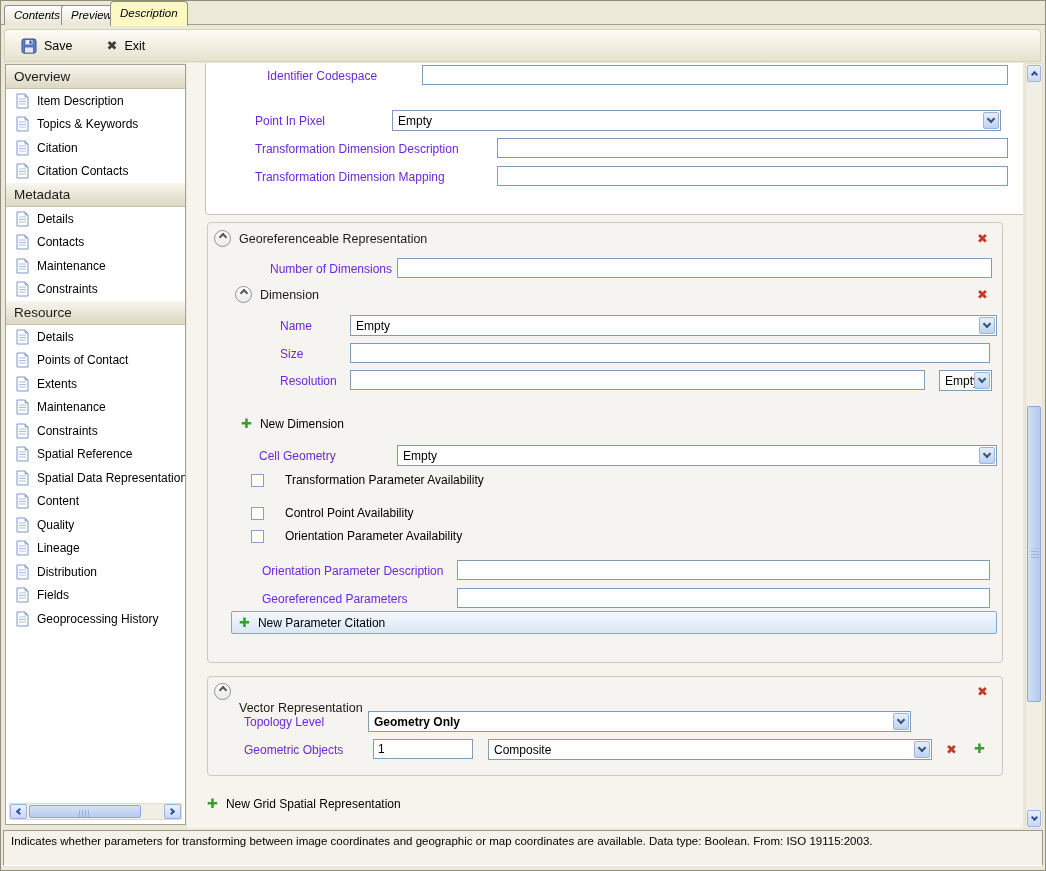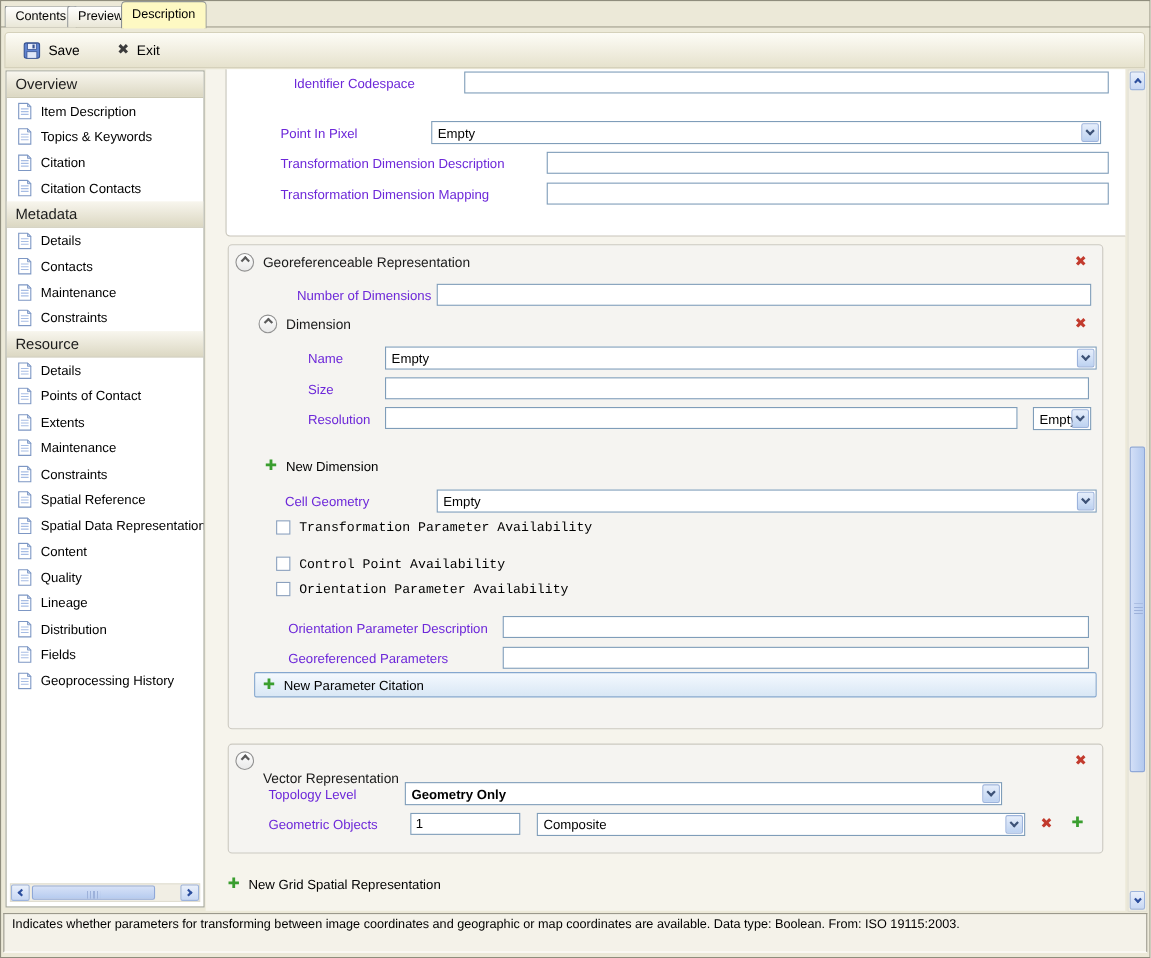--- a/index.html
+++ b/index.html
@@ -5,21 +5,21 @@
   * { margin:0; padding:0; box-sizing:border-box; }
   html,body { width:1046px; height:871px; }
   body {
     position:relative; background:#ece9d8;
     font-family:"Liberation Sans", sans-serif; font-size:12px; color:#000;
     overflow:hidden;
   }
   .frame { position:absolute; inset:0; border:1px solid #8f8d7d; pointer-events:none; z-index:50; }
 
   
-  .tabstrip { position:absolute; left:0; top:0; width:100%; height:25px; }
+  .tabstrip { position:absolute; left:0; top:0; width:100%; height:25px;font-style:italic; }
   .tabstrip::after { content:""; position:absolute; left:0; right:0; bottom:0; height:1px; background:#a09e8c; }
   .tab {
     position:absolute; top:5px; height:20px; padding:0 9px; line-height:19px;
     font-size:11.5px; background:linear-gradient(#ffffff,#e9e6d6);
     border:1px solid #8b9093; border-bottom:none; border-radius:3px 3px 0 0; z-index:1;
   }
   .tab.active {
     top:1px; height:25px; line-height:23px; background:#fef9c3; z-index:3;
     border-radius:4px 4px 0 0;
   }
@@ -87,21 +87,21 @@
     transform:rotate(45deg); margin-top:3px; }
   .circle-btn { position:absolute; width:17px; height:17px; border:1px solid #929292; border-radius:50%;
     background:linear-gradient(#ffffff,#e9e9e9); display:flex; align-items:flex-start; justify-content:center; }
   .sec-title { position:absolute; font-size:12.5px; color:#1a1a1a; white-space:nowrap; }
   .xicon { position:absolute; color:#c23a2d; font-weight:bold; font-size:13px;
     font-family:"DejaVu Sans",sans-serif; line-height:13px; }
   .plus { color:#3a9e2f; font-weight:bold; font-size:13px; font-family:"DejaVu Sans",sans-serif; }
   .addlink { position:absolute; display:flex; align-items:center; gap:8px; font-size:12px; white-space:nowrap; }
 
   .cb-group { position:absolute; left:43px; top:250px; width:420px; }
-  .cbrow { position:absolute; display:flex; align-items:flex-start; gap:8px;font-family:Liberation Mono, monospace; }
+  .cbrow { position:absolute; display:flex; align-items:flex-end; gap:21px; }
   .cbrow:nth-child(1){ top:0; } .cbrow:nth-child(2){ top:33px; } .cbrow:nth-child(3){ top:56px; }
   .cbox { width:13px; height:13px; border:1px solid #8ba0bd; background:#fff; }
 
   .citation-bar { position:absolute; left:23px; top:388px; width:766px; height:23px;
     border:1px solid #84a7cf; border-radius:2px;
     background:linear-gradient(#f4f9fe,#d9e7f5);
     display:flex; align-items:center; gap:8px; padding-left:7px; font-size:12px; }
 
   
   .vscroll { position:absolute; right:3px; top:63px; width:18px; height:766px;

